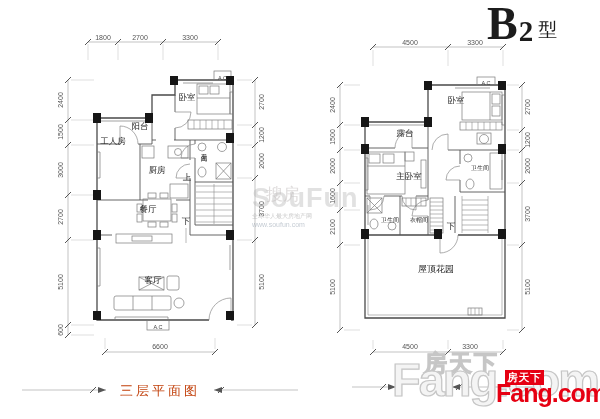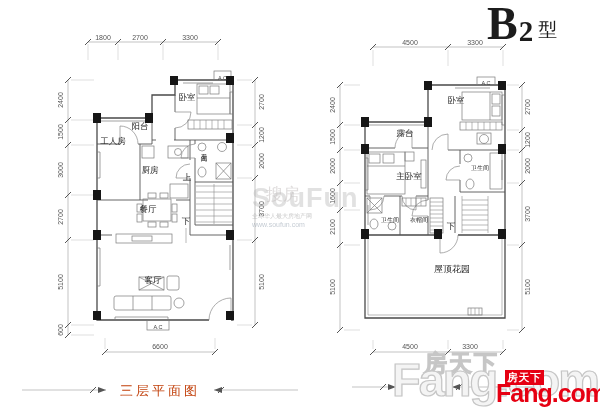--- a/index.html
+++ b/index.html
@@ -291,37 +291,37 @@
 <div class="dimv" style="left:513px;top:135px">1200</div>
 <div class="dimv" style="left:513px;top:161px">2000</div>
 <div class="dimv" style="left:513px;top:209px">3700</div>
 <div class="dimv" style="left:513px;top:282px">5100</div>
 <div class="dimh" style="left:395px;top:342px">4500</div>
 <div class="dimh" style="left:455px;top:342px">3300</div>
 
 <div class="lbl" style="left:172px;top:92px;width:30px">卧室</div>
 <div class="lbl" style="left:125px;top:121px;width:30px">阳台</div>
 <div class="lbl" style="left:92px;top:136px;width:42px">工人房</div>
-<div class="lbl" style="left:135px;top:165px;width:30px">厨房</div>
+<div class="lbl" style="left:142px;top:165px;width:30px">厨房</div>
 <div class="vtext" style="left:199px;top:148px;height:36px">卫生间</div>
 <div class="lbl" style="left:133px;top:204px;width:30px">餐厅</div>
 <div class="lbl" style="left:138px;top:275px;width:30px">客厅</div>
 <div class="lbl" style="left:180px;top:172px;width:14px">上</div>
 <div class="lbl" style="left:179px;top:216px;width:14px">下</div>
 <div class="lbl ac" style="left:214px;top:73px;width:17px">A.C</div>
 <div class="lbl ac" style="left:147px;top:322px;width:22px">A.C</div>
 
 <div class="lbl" style="left:441px;top:95px;width:30px">卧室</div>
 <div class="lbl" style="left:390px;top:128px;width:30px">露台</div>
 <div class="lbl" style="left:389px;top:171px;width:40px">主卧室</div>
 <div class="lbl tiny" style="left:466px;top:163px;width:28px">卫生间</div>
 <div class="lbl tiny" style="left:377px;top:215px;width:26px">卫生间</div>
 <div class="lbl tiny" style="left:406px;top:215px;width:26px">衣帽间</div>
 <div class="lbl" style="left:444px;top:221px;width:14px">下</div>
-<div class="lbl big" style="left:424px;top:264px;width:56px">屋顶花园</div>
+<div class="lbl big" style="left:408px;top:264px;width:56px">屋顶花园</div>
 <div class="lbl ac" style="left:477px;top:78px;width:18px">A.C</div>
 
 <div class="ptitle" style="left:115px;top:382px">三层平面图</div>
 
 <div class="wmc">
   <div style="position:relative">
     <span class="en">SouFun</span>
     <span class="cn">搜房</span>
   </div>
   <div class="tag">全球华人最大房地产网</div>

